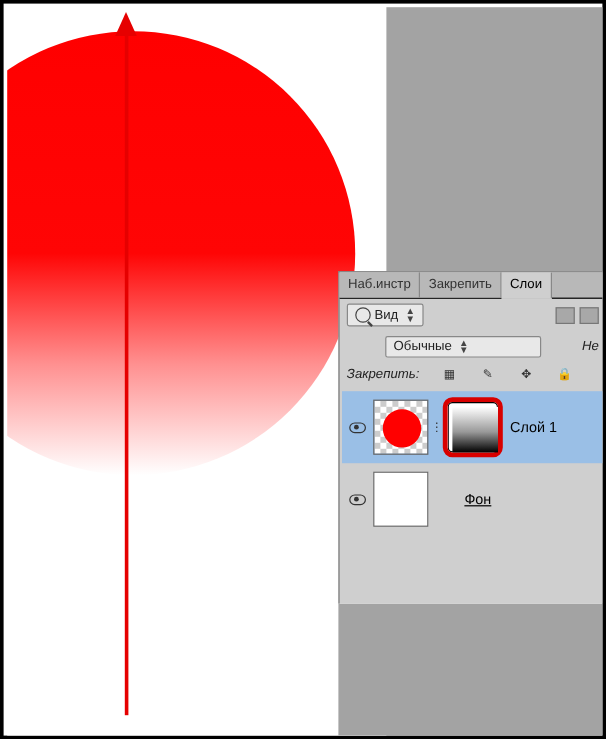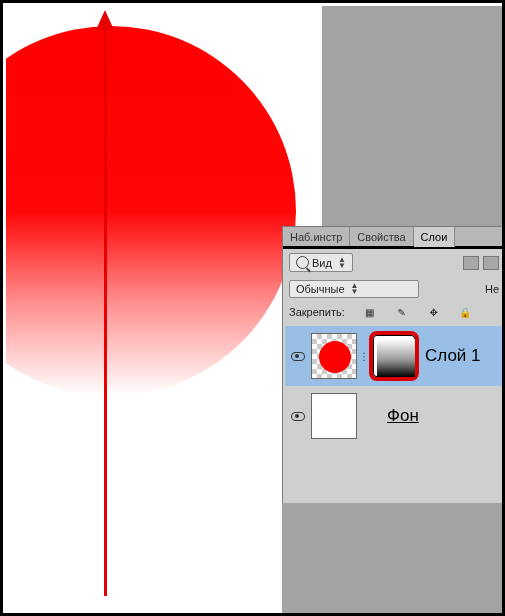--- a/index.html
+++ b/index.html
@@ -4,21 +4,21 @@
 <style>
 * { margin:0; padding:0; box-sizing:border-box; font-family:Tahoma,Arial,sans-serif; }
 body { width:505px; height:616px; background:#fff; position:relative; border:3px solid #000; }
 .canvas { position:absolute; left:3px; top:3px; width:316px; height:610px; background:#fff; overflow:hidden; }
 .circle { position:absolute; left:-80px; top:20px; width:370px; height:370px; border-radius:50%; background:linear-gradient(to bottom, #ff0000 0%, #ff0505 50%, #ff9090 75%, #ffffff 100%); }
 .arrow-line { position:absolute; left:98px; top:15px; width:3px; height:575px; background:#e60000; }
 .arrow-head { position:absolute; left:90px; top:4px; width:0; height:0; border-left:9px solid transparent; border-right:9px solid transparent; border-bottom:20px solid #e60000; }
 .gray-top { position:absolute; left:319px; top:3px; width:183px; height:220px; background:#a3a3a3; }
 .gray-bottom { position:absolute; left:279px; top:500px; width:223px; height:113px; background:#a3a3a3; }
 .panel { position:absolute; left:279px; top:223px; width:223px; height:277px; background:#cfcfcf; border-left:1px solid #7a7a7a; border-top:1px solid #7a7a7a; font-size:11px; color:#222; }
-.tabs { display:flex; height:22px; background:#b8b8b8; border-bottom:3px solid #000000; }
+.tabs { display:flex; height:22px; background:#b8b8b8; border-bottom:1px solid #000000; }
 .tab { padding:4px 7px; background:#b8b8b8; border-right:1px solid #888; cursor:pointer; color:#333; }
 .tab.active { background:#cfcfcf; border-bottom:1px solid #cfcfcf; margin-bottom:-1px; color:#000; }
 .row { display:flex; align-items:center; padding:4px 6px; gap:0; }
 .dropdown { display:flex; align-items:center; background:#e8e8e8; border:1px solid #888; padding:2px 6px; cursor:pointer; border-radius:2px; }
 .dropdown .arrows { margin-left:6px; font-size:8px; color:#444; line-height:6px; }
 .search-ic { width:13px; height:13px; border:1.5px solid #444; border-radius:50%; position:relative; margin-right:3px; }
 .search-ic::after { content:''; position:absolute; width:5px; height:1.5px; background:#444; bottom:-2px; right:-3px; transform:rotate(45deg); }
 .mini-icon { width:16px; height:14px; background:#a8a8a8; border:1px solid #777; margin-left:4px; }
 .lock-row { padding:3px 6px; display:flex; align-items:center; gap:18px; }
 .lock-ic { width:14px; height:14px; display:flex; align-items:center; justify-content:center; color:#333; font-size:10px; }
@@ -27,42 +27,42 @@
 .layer.active { background:#9abfe6; }
 .eye-col { width:22px; display:flex; justify-content:center; align-items:center; }
 .eye { width:14px; height:9px; border:1.5px solid #333; border-radius:60% 60% 60% 60%/90% 90% 90% 90%; position:relative; }
 .eye::after { content:''; position:absolute; width:4px; height:4px; background:#333; border-radius:50%; left:3px; top:1.5px; }
 .thumb { width:46px; height:46px; border:1px solid #666; background:#fff; margin:0 2px; position:relative; }
 .thumb.checker { background:repeating-conic-gradient(#ccc 0 25%, #fff 0 50%) 0 0/10px 10px; }
 .thumb .rc { position:absolute; width:32px; height:32px; background:#ff0000; border-radius:50%; left:7px; top:7px; }
 .mask-thumb { width:50px; height:50px; border:4px solid #d80000; border-radius:8px; background:#fff; box-shadow:inset 0 0 0 1px #000; position:relative; }
 .mask-thumb .grad { position:absolute; left:4px; top:4px; width:38px; height:38px; background:linear-gradient(to bottom,#fff 0%,#999 55%, #000 100%); }
 .link-ic { width:10px; font-size:10px; color:#333; text-align:center; }
-.layer-name { margin-left:6px; font-size:17px; color:#000;text-align:right; }
+.layer-name { margin-left:6px; font-size:12px; color:#000;text-align:right; }
 .layer-name.ul { text-decoration:underline;margin-left:28px; }
-.blend-row { padding:4px 6px; display:flex; align-items:center; gap:6px; }
+.blend-row { padding:4px 6px; display:flex; align-items:center; gap:6px;margin-left:32px; }
 .blend-dd { flex:0 0 130px; }
-.lbl { color:#222; }
+.lbl { color:#222;font-style:italic; }
 </style>
 </head>
 <body>
 
 <div class="canvas">
   <div class="circle"></div>
   <div class="arrow-line"></div>
   <div class="arrow-head"></div>
 </div>
 
 <div class="gray-top"></div>
 <div class="gray-bottom"></div>
 
 <div class="panel">
   <div class="tabs">
     <div class="tab">Наб.инстр</div>
-    <div class="tab">Свойства</div>
+    <div class="tab">Закрепить</div>
     <div class="tab active">Слои</div>
   </div>
 
   <div class="row">
     <div class="dropdown">
       <div class="search-ic"></div>
       <span>Вид</span>
       <span class="arrows">▲<br>▼</span>
     </div>
     <div style="flex:1"></div>

